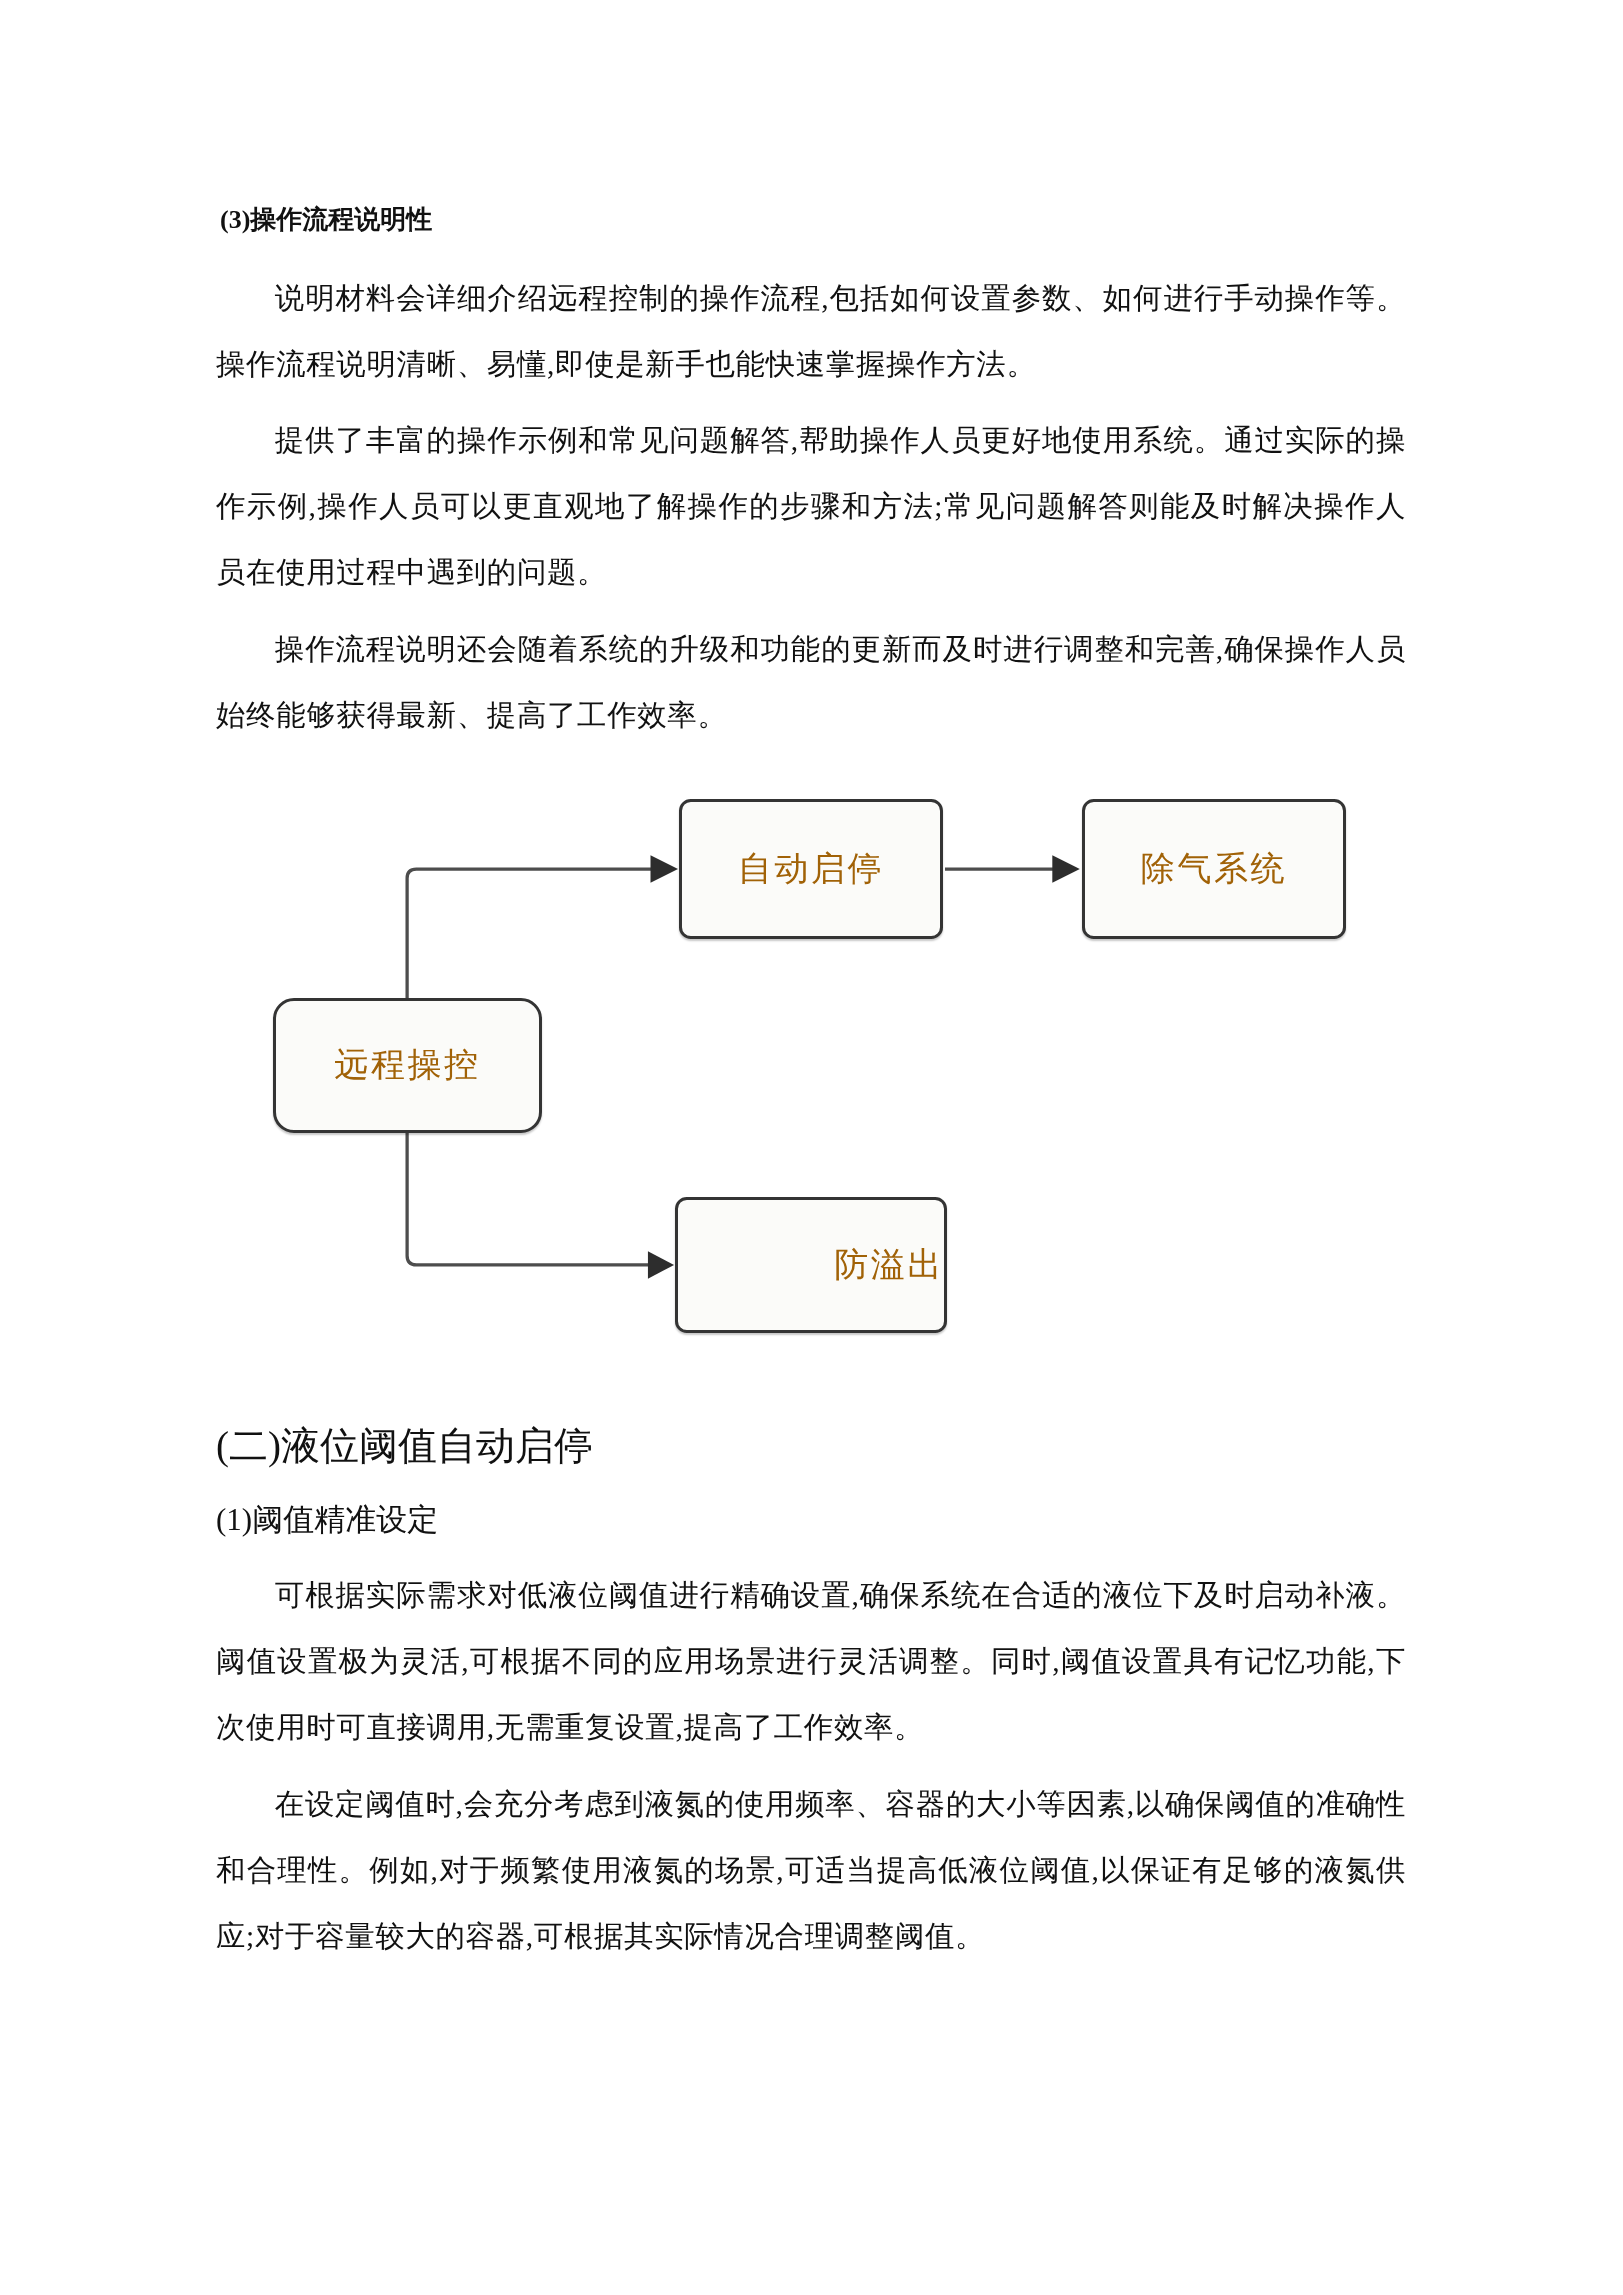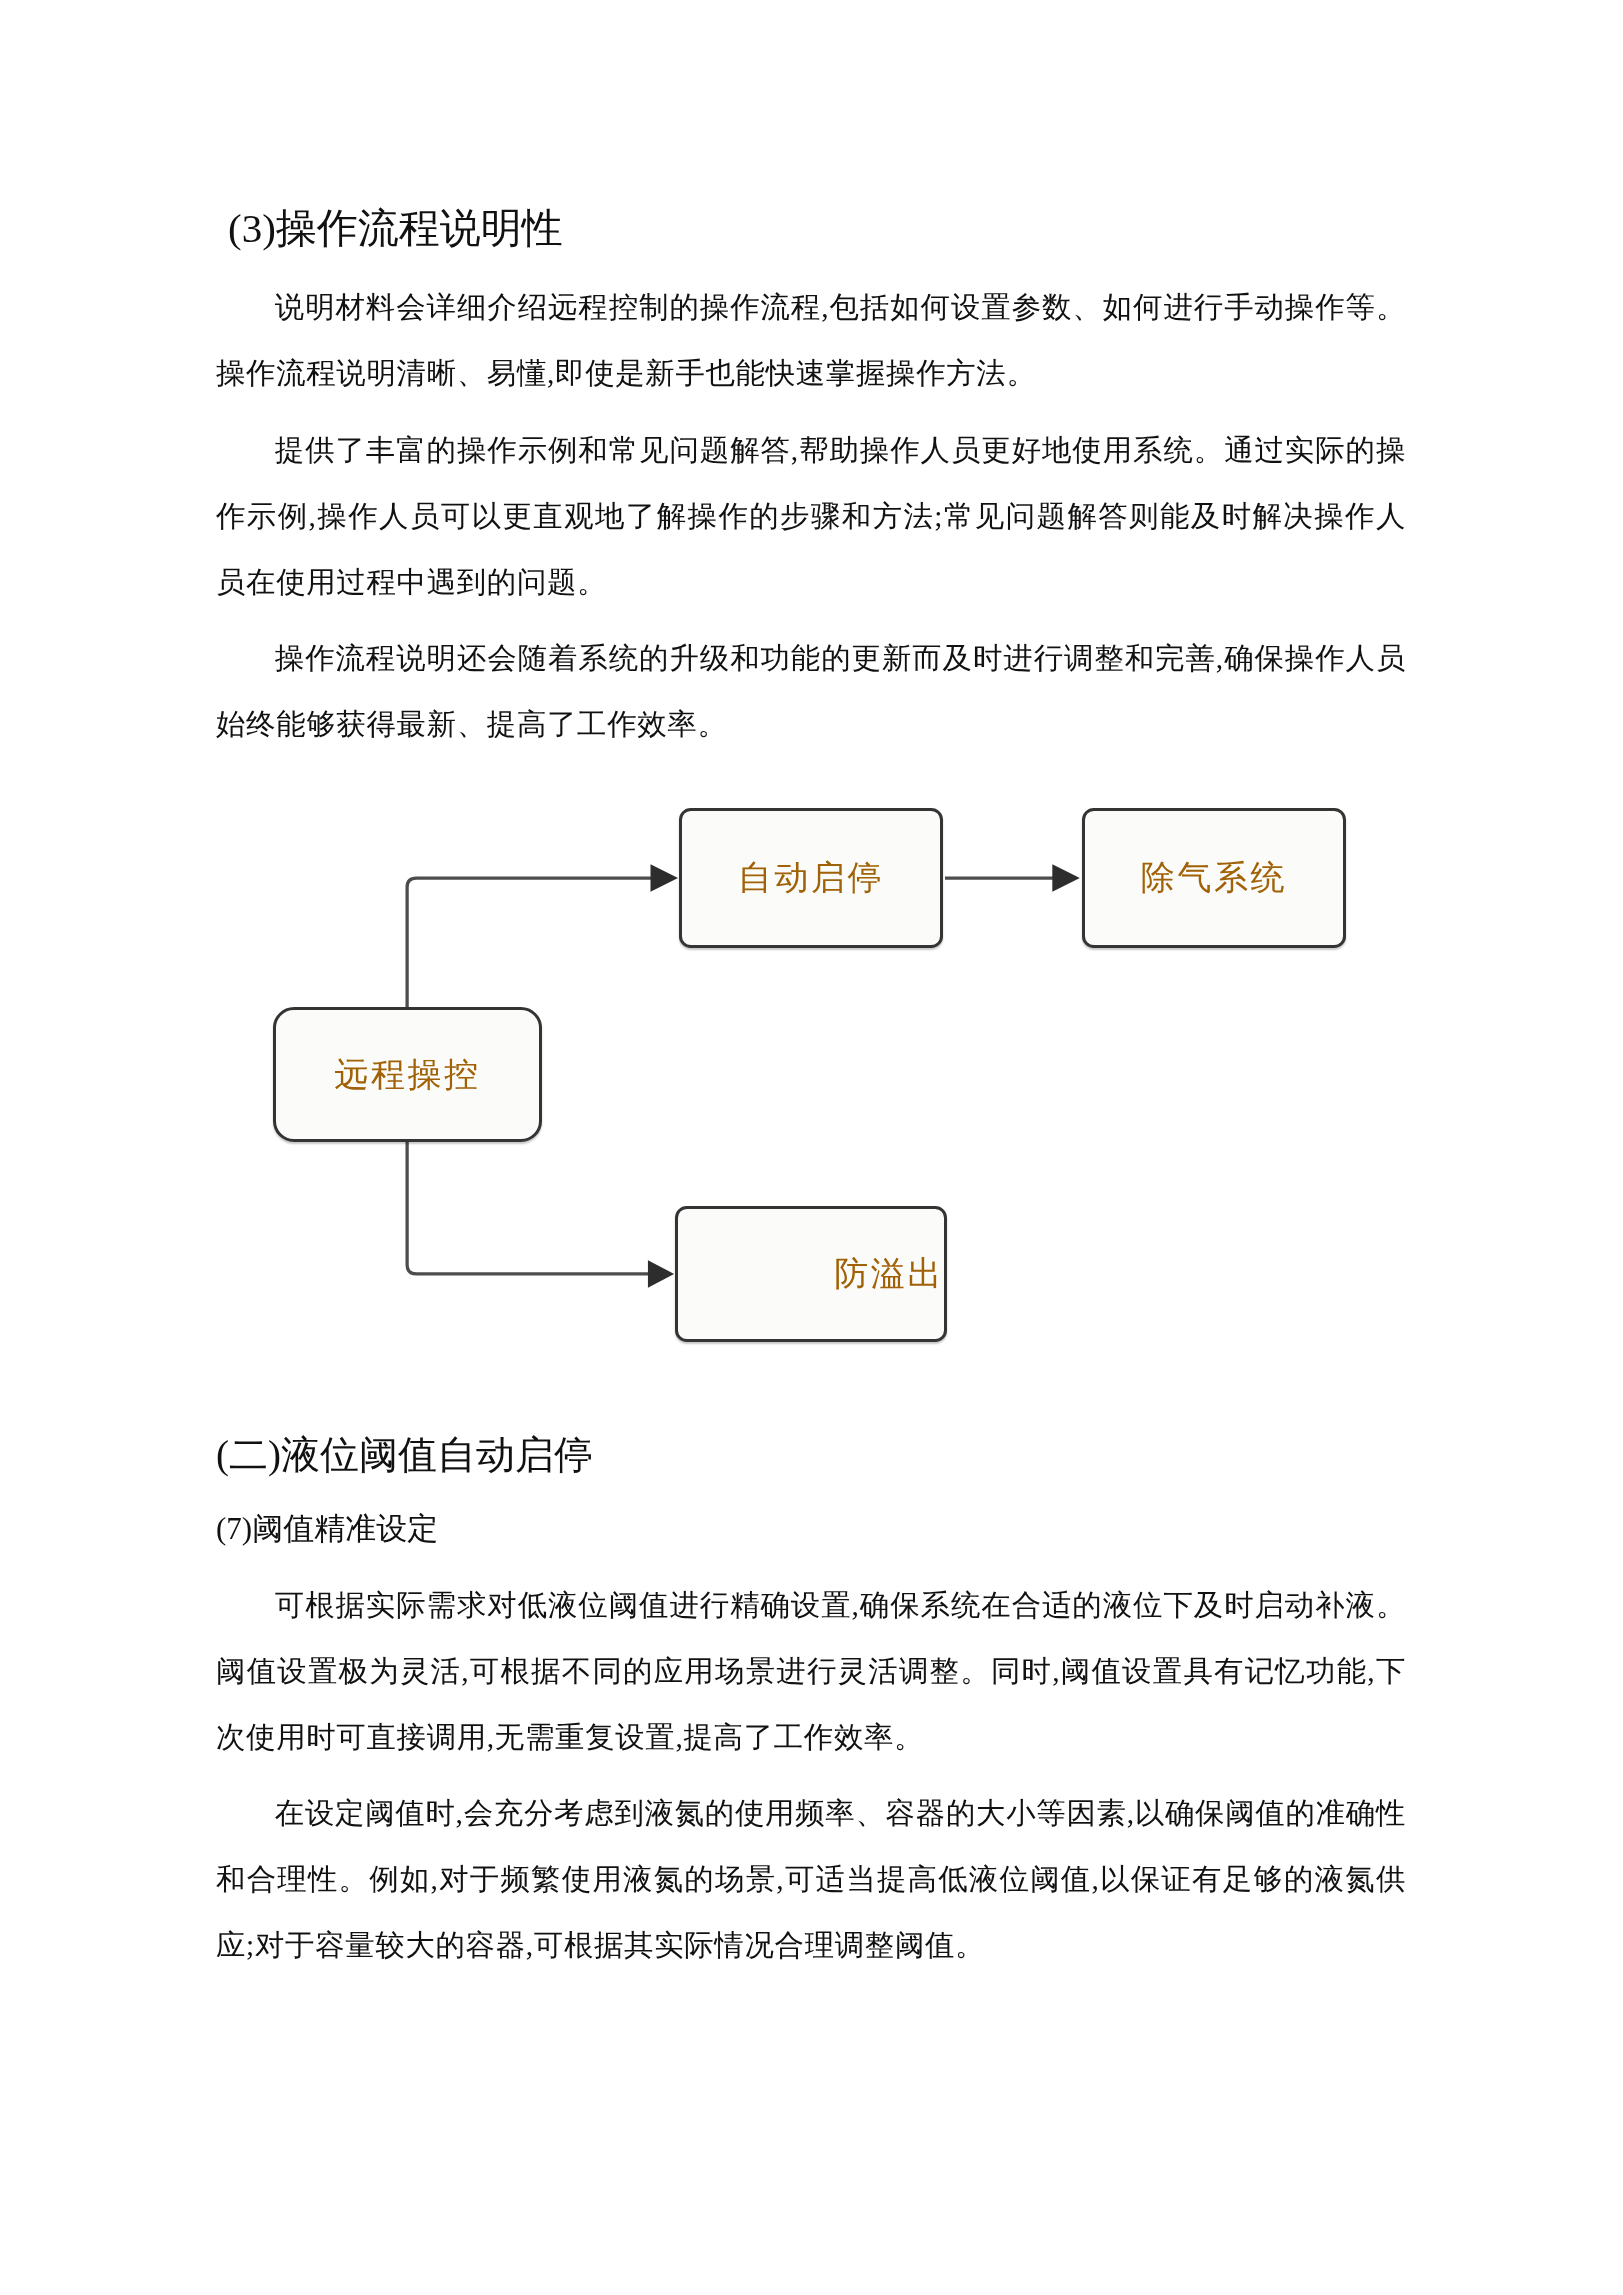--- a/index.html
+++ b/index.html
@@ -9,24 +9,24 @@
     height: 2295px;
     margin: 0 auto;
     background: #ffffff;
     box-sizing: border-box;
     padding: 182px 217px 0 216px;
     font-family: "Liberation Serif", "DejaVu Serif", serif;
     color: #111111;
     overflow: hidden;
   }
   .h-level3 {
-    font-size: 41px;
-    font-weight: 400;
+    font-size: 26px;
+    font-weight: 700;
     line-height: 68px;
-    margin: 12px;
+    margin: 4px;
   }
   .body-para {
     font-size: 29.4px;
     line-height: 66px;
     text-align: justify;
     text-indent: 2em;
     margin: 10.5px 0 0 0;
     letter-spacing: 0.7px;
   }
   
@@ -107,19 +107,19 @@
     </div>
     <div class="flow-node node-degas">
       <span>除气系统</span>
     </div>
     <div class="flow-node node-overflow">
       <span>防溢出</span>
     </div>
   </div>
 
   <h2 class="h-section">(二)液位阈值自动启停</h2>
-  <div class="h-sub2">(7)阈值精准设定</div>
+  <div class="h-sub2">(1)阈值精准设定</div>
 
   <p class="body-para">可根据实际需求对低液位阈值进行精确设置,确保系统在合适的液位下及时启动补液。阈值设置极为灵活,可根据不同的应用场景进行灵活调整。同时,阈值设置具有记忆功能,下次使用时可直接调用,无需重复设置,提高了工作效率。</p>
   <p class="body-para">在设定阈值时,会充分考虑到液氮的使用频率、容器的大小等因素,以确保阈值的准确性和合理性。例如,对于频繁使用液氮的场景,可适当提高低液位阈值,以保证有足够的液氮供应;对于容量较大的容器,可根据其实际情况合理调整阈值。</p>
 
 </div>
 
 
 </body></html>

